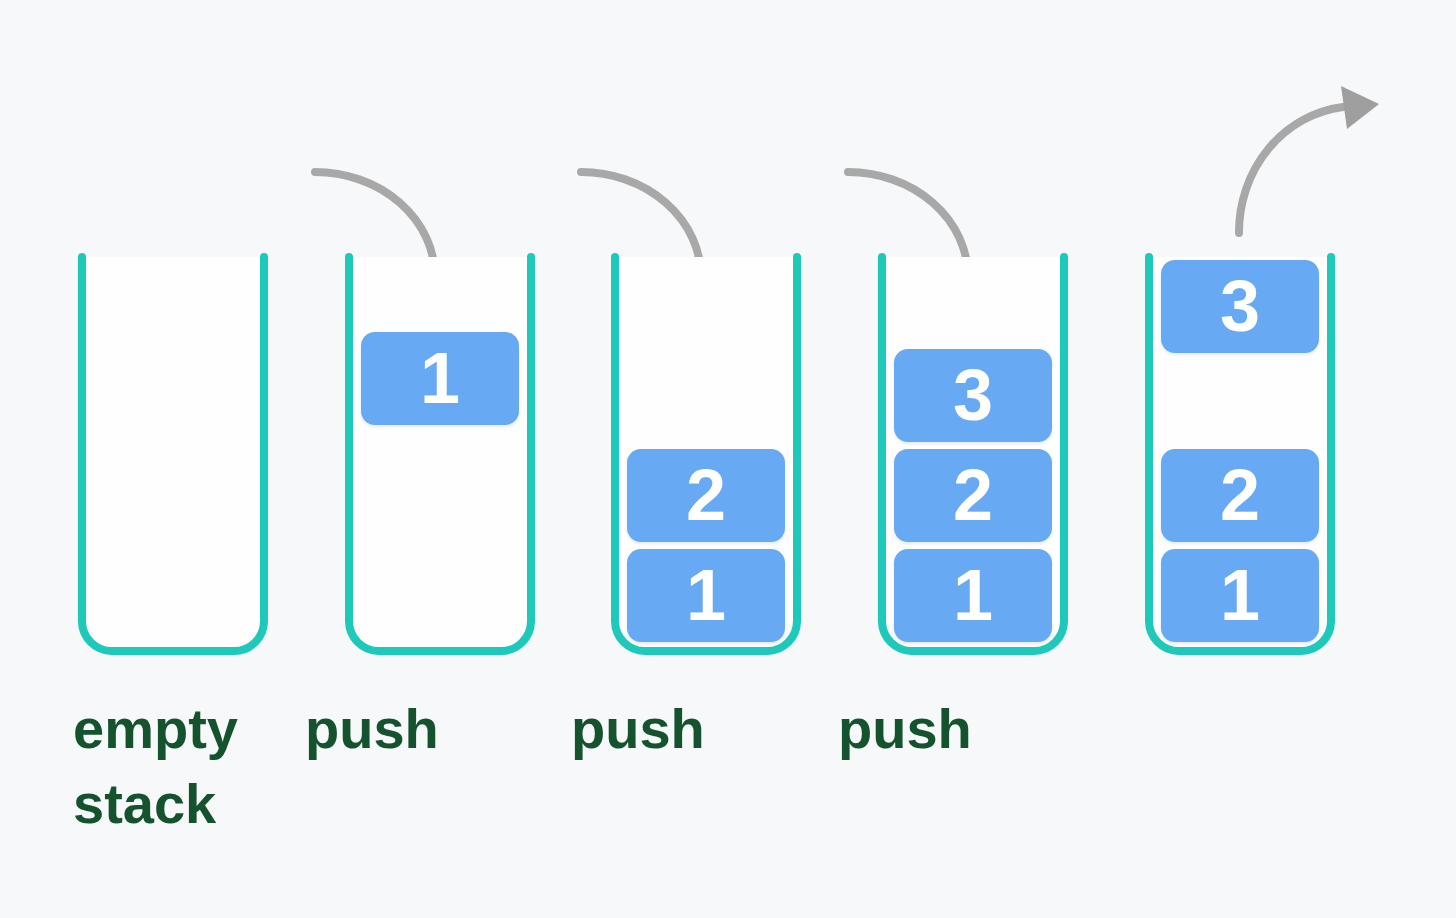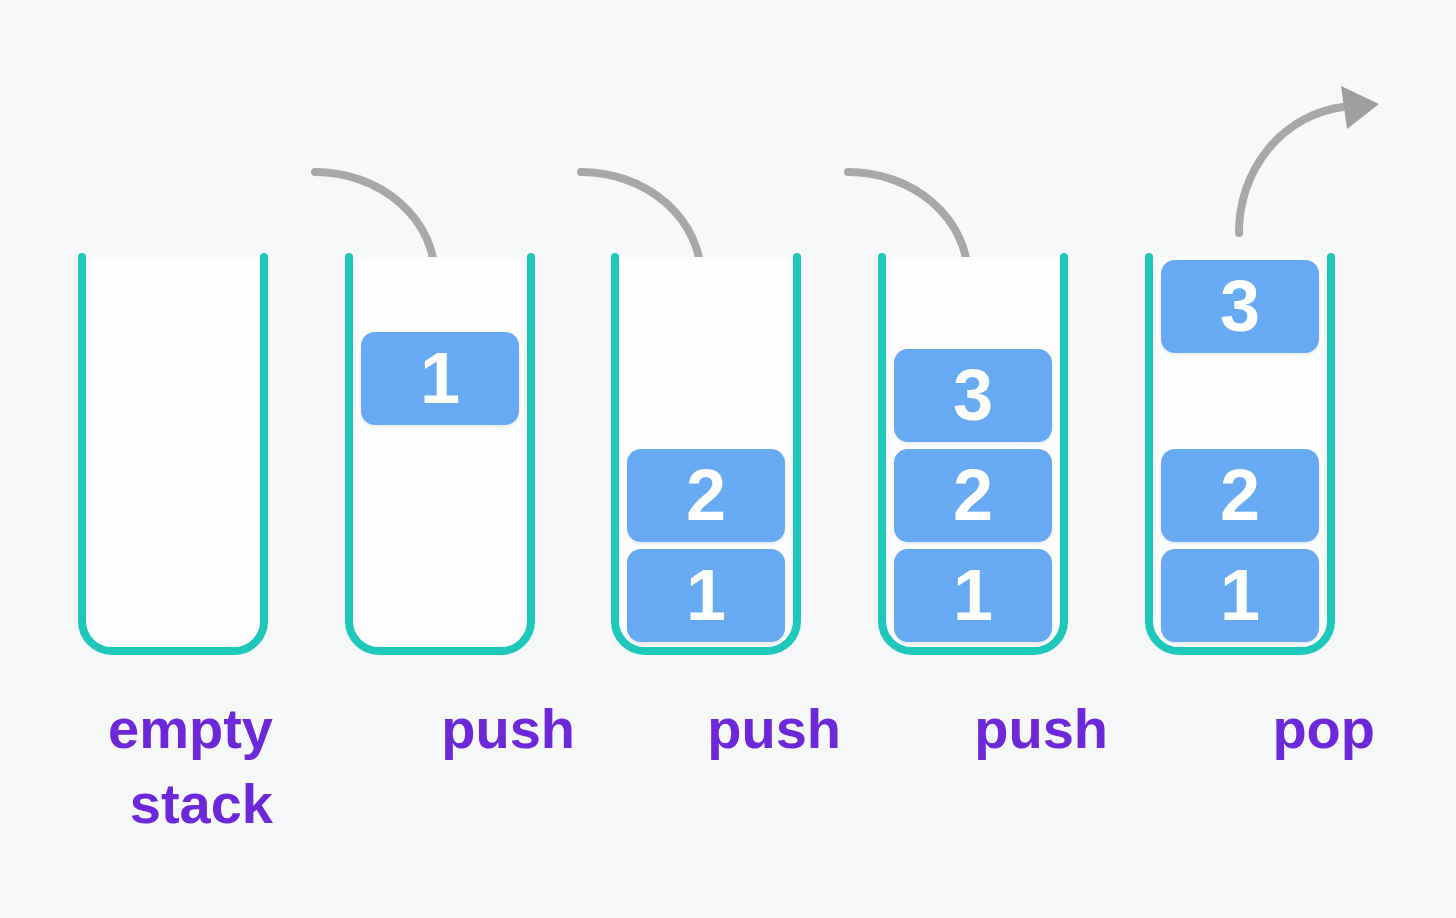--- a/index.html
+++ b/index.html
@@ -44,24 +44,24 @@
     line-height: 1;
     padding-bottom: 2px;
     box-sizing: border-box;
     box-shadow: 0 2px 3px rgba(120,150,190,0.18);
   }
   .stage-label {
     position: absolute;
     left: -40px;
     width: 270px;
     top: 691px;
-    text-align: right;
+    text-align: left;
     font-size: 56px;
     font-weight: 700;
-    color: #6d28d9;
+    color: #14532d;
     line-height: 1.34;
   }
   .stage-label.narrow {
     left: -5px;
     width: 200px;
   }
   .arrows-layer {
     position: absolute;
     left: 0;
     top: 0;
@@ -128,16 +128,15 @@
     <div class="stage-label">push</div>
   </div>
 
   <div class="stage" style="left:1145px">
     <svg class="beaker" viewBox="0 0 190 410">
       <path d="M 4,6 L 4,370 A 30,30 0 0 0 34,400 L 156,400 A 30,30 0 0 0 186,370 L 186,6" fill="#fefefe" stroke="#1ec8ba" stroke-width="8" stroke-linecap="round"></path>
     </svg>
     <div class="sbox" style="top:260px">3</div>
     <div class="sbox" style="top:449px">2</div>
     <div class="sbox" style="top:549px">1</div>
-    <div class="stage-label">pop</div>
   </div>
 
 </div>
 
 </body></html>

